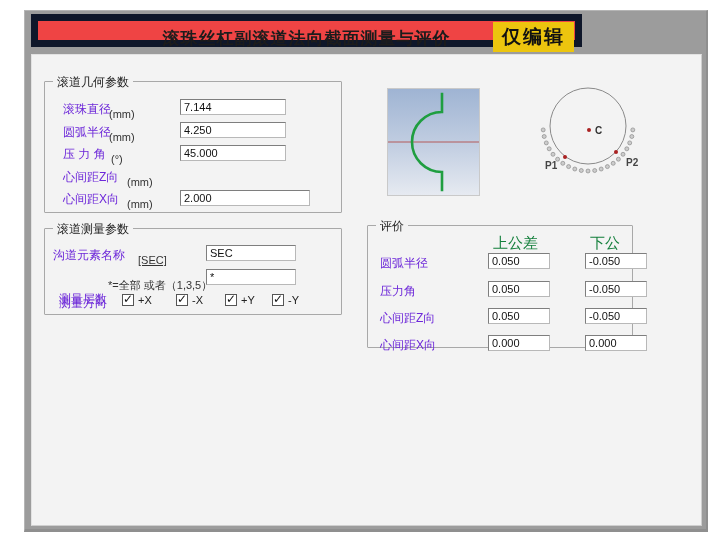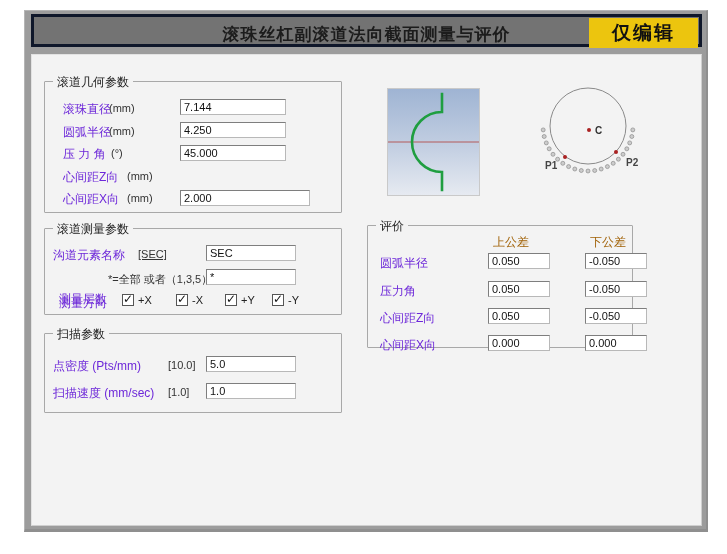--- a/index.html
+++ b/index.html
@@ -6,46 +6,46 @@
   body {
     width:727px; height:554px; background:#ffffff; position:relative;
     font-family:"Liberation Sans","DejaVu Sans",sans-serif; overflow:hidden;
   }
   .frame {
     position:absolute; left:24px; top:10px; width:684px; height:522px;
     background:#9c9c9c; border-right:2px solid #8f8f8f; border-bottom:3px solid #8f8f8f;
     border-top:1px solid #b5b5b5; border-left:1px solid #b5b5b5;
   }
   .titlebar {
-    position:absolute; left:6px; top:3px; width:671px; height:33px;
-    background:#737373; border:3px solid #0f172a;
+    position:absolute; left:6px; top:3px; width:551px; height:33px;
+    background:#ef4444; border:7px solid #0f172a;
   }
   .title {
     position:absolute; left:0; right:0; top:6px; text-align:center;
     font-size:17px; font-weight:bold; color:#1c1c1c; letter-spacing:1px;
   }
   .badge {
     position:absolute; right:1px; top:1px; height:30px; line-height:30px;
     background:#ecc50e; color:#111; font-size:19px; font-weight:bold;
-    padding:0 23px; letter-spacing:2px;
+    padding:0 9px; letter-spacing:2px;
   }
   .content {
     position:absolute; left:6px; top:43px; width:671px; height:472px;
     background:#f3f3f3; border-top:1px solid #e2e2e2; border-left:1px solid #e2e2e2;
     border-right:1px solid #cfcfcf; border-bottom:1px solid #cfcfcf;
   }
   .groupbox {
     position:absolute; border:1px solid #a8a8a8; border-radius:1px;
   }
   .grouptitle {
     position:absolute; top:-8px; left:8px; background:#f3f3f3; padding:0 4px;
     font-size:12px; color:#222; white-space:nowrap;
   }
   .lbl { position:absolute; font-size:12px; color:#6d28d9; white-space:nowrap; }
-  .hint { position:absolute; font-size:11px; color:#333; white-space:nowrap; }
+  .hint { position:absolute; font-size:11px; color:#333; white-space:nowrap;margin-top:6px; }
   .tfield {
     position:absolute; height:16px; background:#ffffff;
     border:1px solid #7e7e7e; border-bottom-color:#b8b8b8; border-right-color:#b8b8b8;
     font-size:11px; color:#111; padding:0 3px;
     font-family:"Liberation Sans","DejaVu Sans",sans-serif;
   }
   .cb { position:absolute; display:flex; align-items:center; gap:4px; }
   .cbbox {
     width:12px; height:12px; background:#fff; border:1px solid #555;
     position:relative; display:inline-block;
@@ -54,21 +54,21 @@
     content:"✓"; position:absolute; left:0px; top:-3px;
     font-size:12px; font-weight:bold; color:#111;
   }
   .cblabel { font-size:11px; color:#222; }
   .cadview {
     position:absolute; left:355px; top:33px; width:93px; height:108px;
     background:linear-gradient(180deg,#9fb4d3 0%,#c3cfe2 55%,#e6eaf1 100%);
     border:1px solid #c9c9c9;
   }
   .circleview { position:absolute; left:505px; top:28px; width:112px; height:100px; }
-  .evalhdr { position:absolute; font-size:12px; color:#a16207; font-weight:normal; }
+  .evalhdr { position:absolute; font-size:15px; color:#15803d; font-weight:normal; }
 </style>
 </head>
 <body>
 
 <div class="frame">
 
   <div class="titlebar">
     <div class="title">滚珠丝杠副滚道法向截面测量与评价</div>
     <div class="badge">仅编辑</div>
   </div>
@@ -122,31 +122,20 @@
       <span class="cb" style="left:180px;top:65px;">
         <span class="cbbox checked"></span>
         <span class="cblabel">+Y</span>
       </span>
       <span class="cb" style="left:227px;top:65px;">
         <span class="cbbox checked"></span>
         <span class="cblabel">-Y</span>
       </span>
     </div>
 
-    <div class="groupbox" style="left:12px;top:278px;width:298px;height:80px;">
-      <span class="grouptitle">扫描参数</span>
-
-      <span class="lbl" style="left:8px;top:24px;">点密度 (Pts/mm)</span>
-      <span class="hint" style="left:123px;top:25px;">[10.0]</span>
-      <input class="tfield" style="left: 161px; top: 22px; width: 90px;" value="5.0">
-
-      <span class="lbl" style="left:8px;top:51px;">扫描速度 (mm/sec)</span>
-      <span class="hint" style="left:123px;top:52px;">[1.0]</span>
-      <input class="tfield" style="left: 161px; top: 49px; width: 90px;" value="1.0">
-    </div>
 
     <div class="cadview">
       <svg width="91" height="106" viewBox="0 0 91 106">
         <line x1="0" y1="53" x2="91" y2="53" stroke="#b45a5a" stroke-width="1"></line>
         <path d="M54,5 L54,23 A30,30 0 1 0 54,83 L54,101" fill="none" stroke="#1f9e40" stroke-width="2.6" stroke-linecap="square"></path>
       </svg>
     </div>
 
     <div class="circleview">
       <svg width="112" height="100" viewBox="0 0 112 100">

